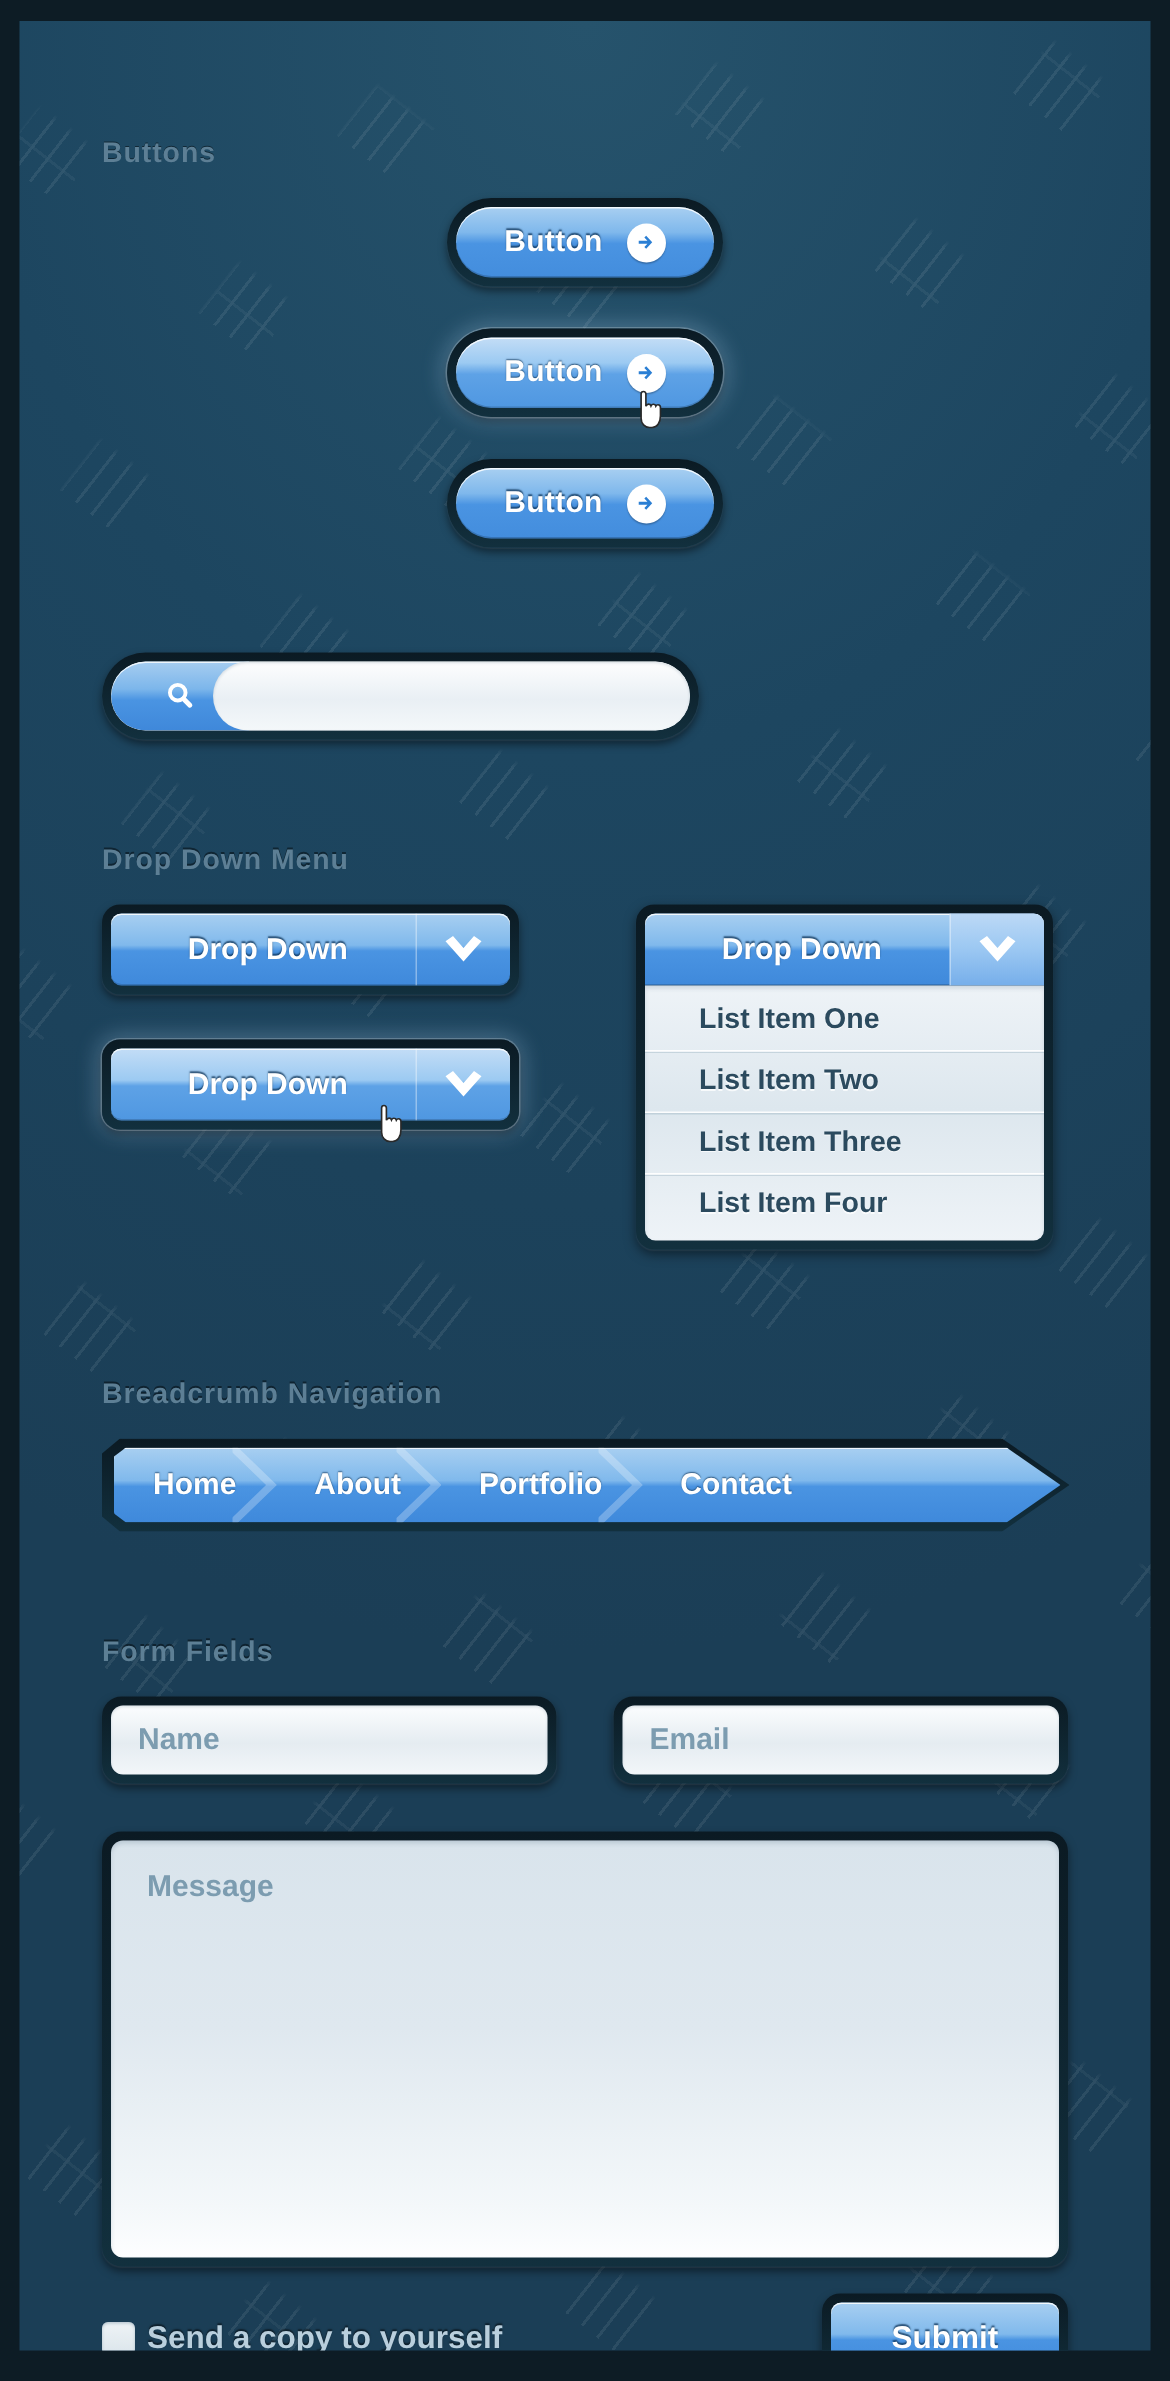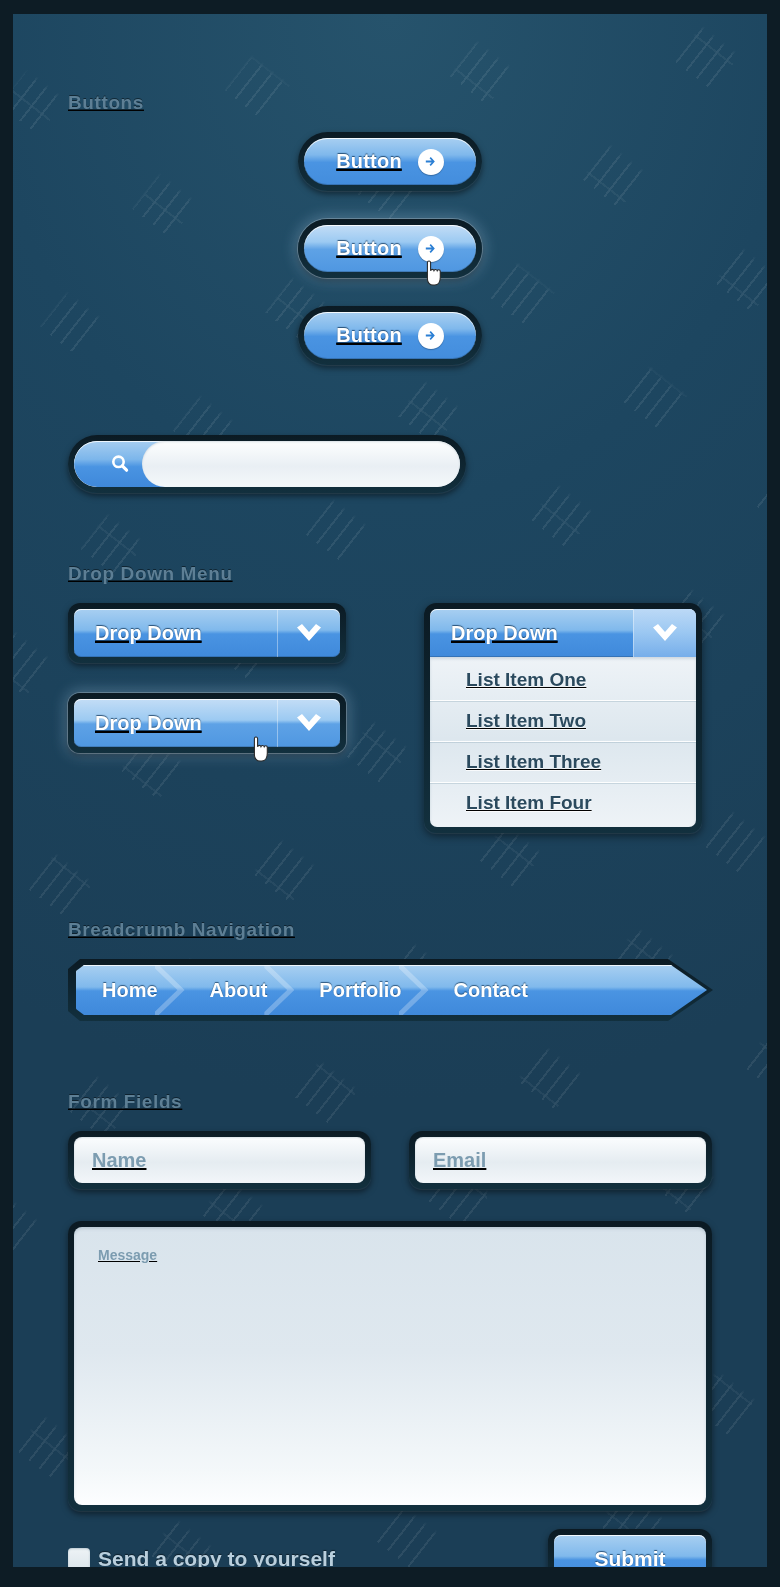--- a/index.html
+++ b/index.html
@@ -23,21 +23,20 @@
   }
 
   .canvas {
     position: relative;
     width: 100%;
     height: 100%;
     box-sizing: border-box;
     background:
       radial-gradient(120% 70% at 50% 0%, #26536c 0%, #1d4660 45%, #1b3e56 100%);
     overflow: hidden;
-    text-decoration: underline;
   }
 
   
   .watermark {
     position: absolute;
     inset: -40px;
     pointer-events: none;
     opacity: 0.085;
     background-image:
       repeating-linear-gradient(-52deg, rgba(255,255,255,0.9) 0px, rgba(255,255,255,0.9) 2px, rgba(255,255,255,0) 2px, rgba(255,255,255,0) 13px),
@@ -214,22 +213,23 @@
       inset 0 -1px 0 rgba(0,0,0,0.16);
   }
   .dd-frame.hover .dd-btn {
     background: linear-gradient(180deg, #c3ddf6 0%, #9ccaf2 44%, #5ea2e6 52%, #4f97e1 100%);
   }
   .dd-label {
     flex: 1;
     color: #fff;
     font-size: 20px;
     font-weight: bold;
+    text-align: center;
     text-shadow: 0 -1px 1px rgba(10,45,80,0.75);
-    padding-left: 21px;
+    padding-left: 6px;
   }
   .dd-chev {
     width: 62px;
     flex: none;
     height: 100%;
     display: flex;
     align-items: center;
     justify-content: center;
     border-left: 1px solid rgba(255,255,255,0.38);
   }
@@ -367,21 +367,21 @@
     display: block;
     width: 100%;
     box-sizing: border-box;
     height: 278px;
     border: 0;
     outline: none;
     resize: none;
     border-radius: 8px;
     padding: 20px 24px;
     font-family: "Liberation Sans", sans-serif;
-    font-size: 14px;
+    font-size: 20px;
     font-weight: bold;
     color: #5d8299;
     background: linear-gradient(180deg, #d9e4ec 0%, #dfe8ef 45%, #f4f8fa 88%, #fdfeff 100%);
     box-shadow: inset 0 2px 3px rgba(80,110,130,0.22);
   }
   .textarea-input::placeholder { color: #7c9cb0; opacity: 1; }
 
   
   .submit-row {
     margin-top: 18px;

